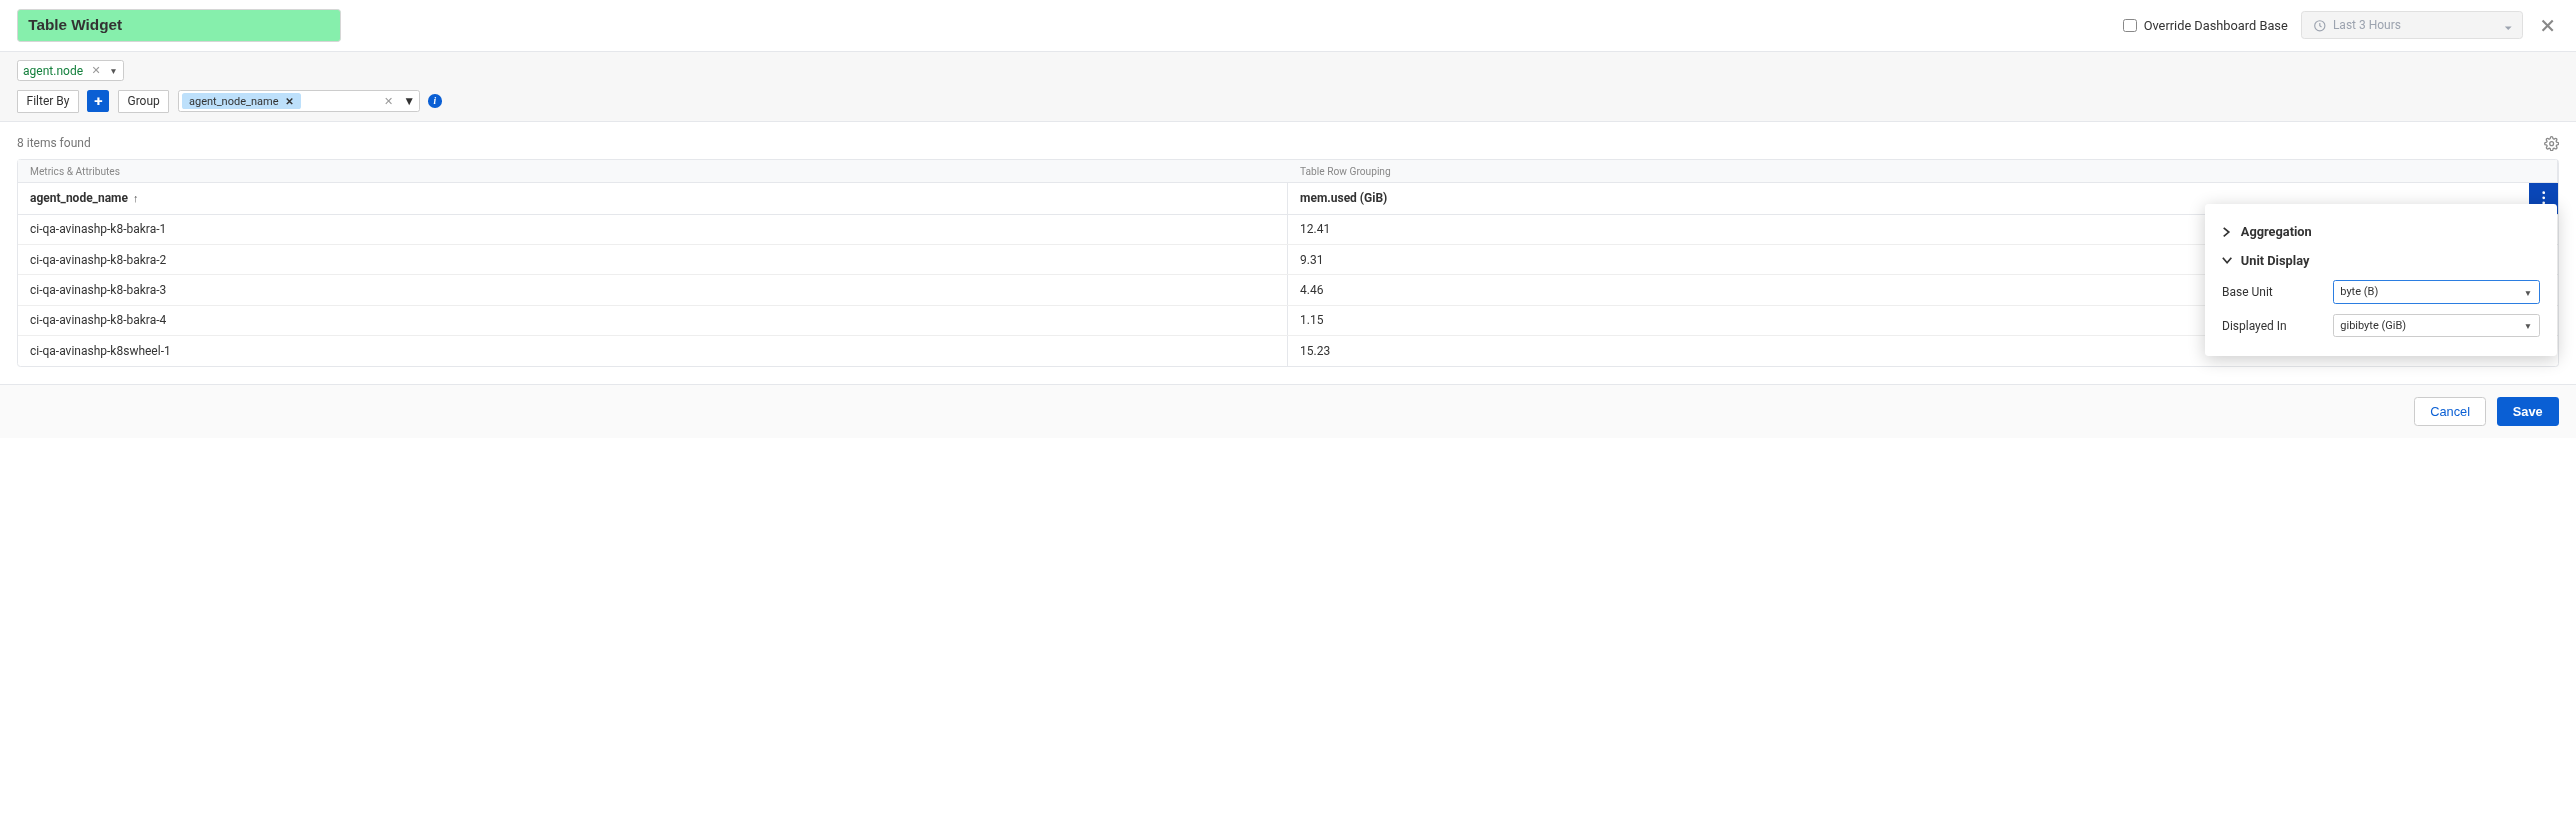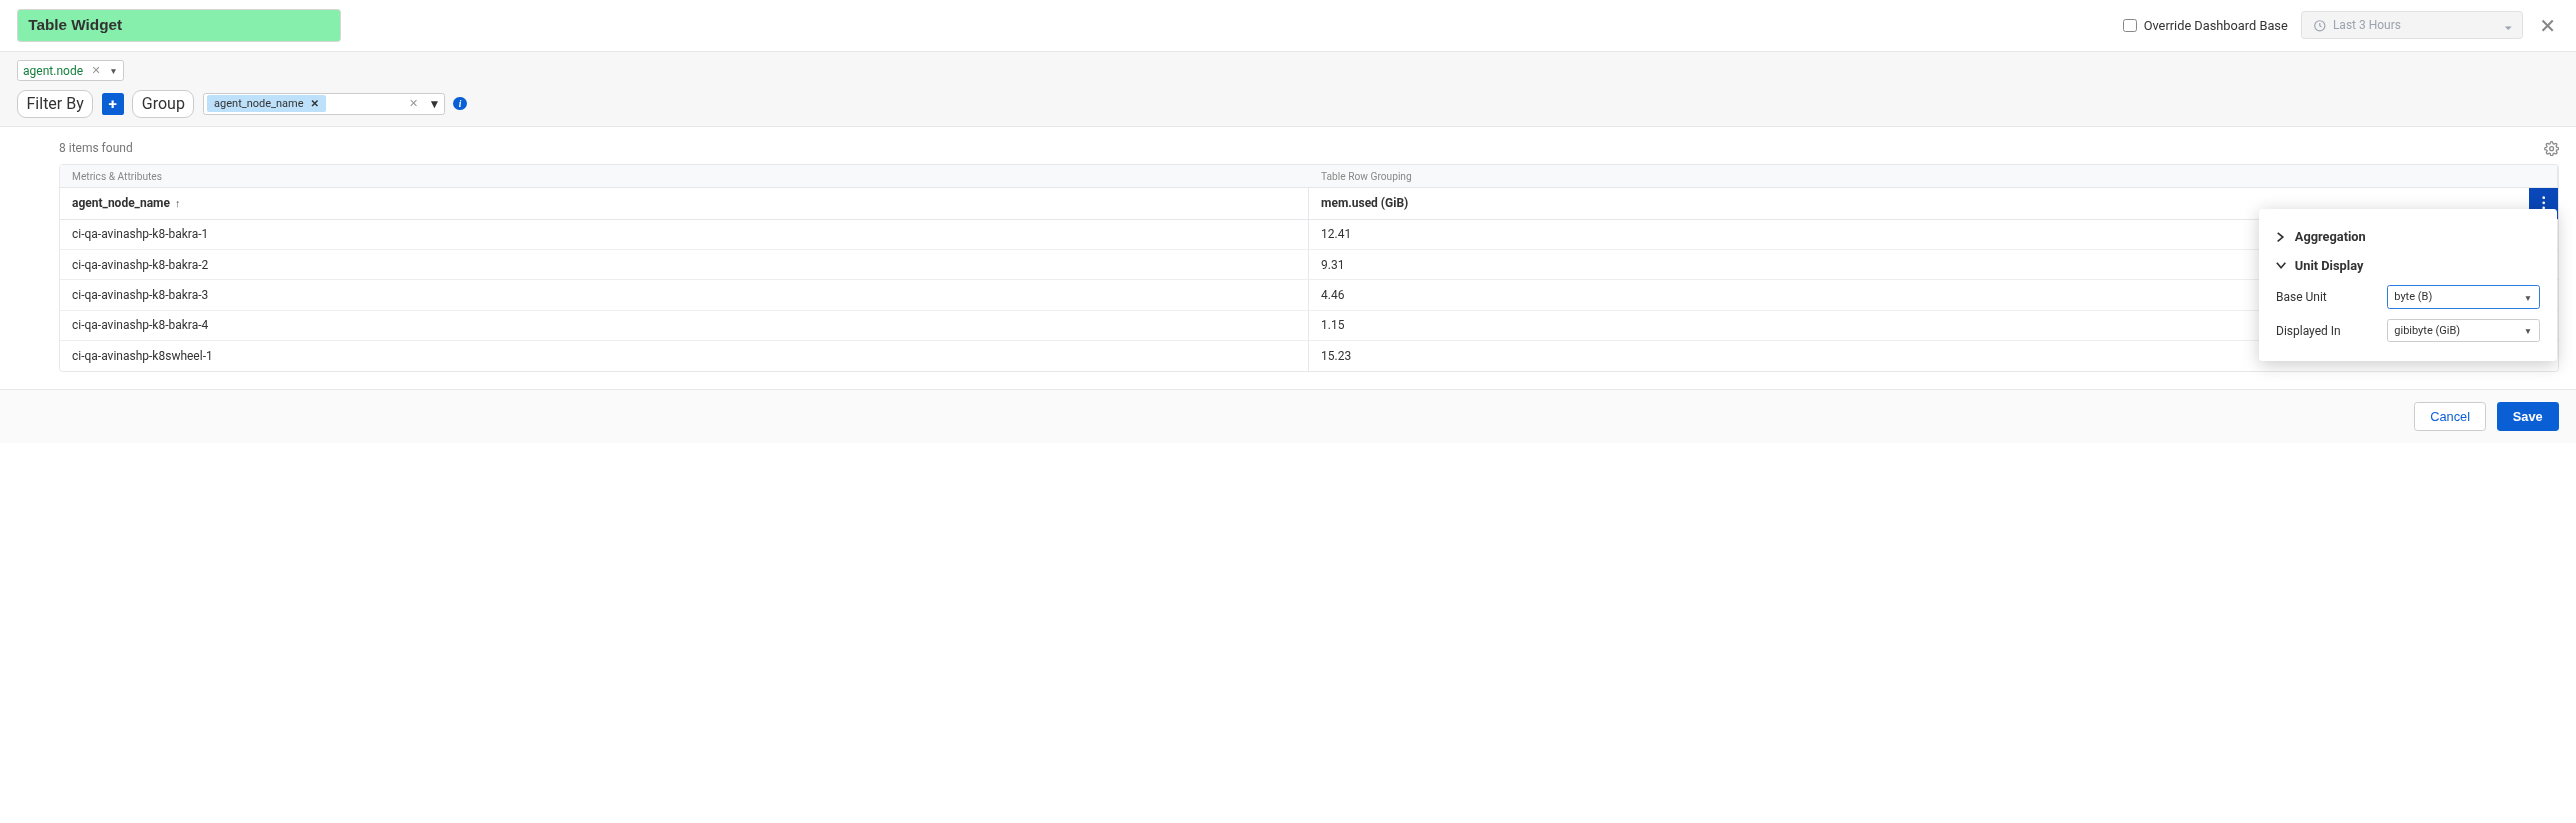--- a/index.html
+++ b/index.html
@@ -14,46 +14,46 @@
 .time-picker .chev { margin-left: auto; }
 .close-btn { font-size: 19px; color: #888; cursor: pointer; padding: 3.4px; }
 
 .query-bar { background: #f7f7f7; border-bottom: 0.9px solid #e5e7eb; padding: 8.5px 17px; }
 .query-row { display: flex; align-items: center; gap: 8.5px; margin-bottom: 8.5px; }
 .query-row:last-child { margin-bottom: 0; }
 .chip-box { display: flex; align-items: center; background: #fff; border: 0.9px solid #ccc; border-radius: 2.6px; padding: 2.6px 5.1px; gap: 5.1px; }
 .chip-box .txt { font-size: 12px; color: #15803d; }
 .chip-box .x { color: #999; font-size: 11px; cursor: pointer; padding: 0 3.4px; }
 .chip-box .chev { color: #555; font-size: 8.5px; cursor: pointer; }
-.label-box { background: #fff; border: 0.9px solid #ccc; border-radius: 9px; padding: 3.4px 8.5px; font-size: 16px; color: #333; }
+.label-box { background: #fff; border: 0.9px solid #ccc; border-radius: 1px; padding: 3.4px 8.5px; font-size: 12px; color: #333; }
 .plus-btn { width: 22px; height: 22px; background: #0a5fd4; color: #fff; border-radius: 2.6px; display: flex; align-items: center; justify-content: center; font-size: 15.3px; font-weight: bold; cursor: pointer; }
 .group-chip-outer { display: flex; align-items: center; background: #fff; border: 0.9px solid #ccc; border-radius: 2.6px; padding: 1.7px 3.4px; gap: 5.1px; }
 .group-chip-inner { background: #bde0fb; border-radius: 2.6px; padding: 1.7px 6.8px; display: flex; align-items: center; gap: 6.8px; font-size: 11px; color: #333; }
 .group-chip-inner .x { font-size: 10.2px; font-weight: bold; cursor: pointer; }
 .group-chip-outer .x2 { color: #999; font-size: 11px; cursor: pointer; padding: 0 5.1px; }
 .info-icon { width: 13.6px; height: 13.6px; background: #0a5fd4; color: #fff; border-radius: 50%; display: flex; align-items: center; justify-content: center; font-size: 9.4px; font-weight: bold; font-style: italic; font-family: Georgia, serif; }
 
-.content { padding: 8.5px 17px 17px 17px; position: relative; margin-left: 42px; }
+.content { padding: 8.5px 17px 17px 17px; position: relative; }
 .count-row { display: flex; align-items: center; color: #777; font-size: 12px; padding: 5.1px 0 8.5px 0; }
 .gear { margin-left: auto; color: #888; cursor: pointer; }
 
 .table { width: 100%; border: 0.9px solid #e5e7eb; border-radius: 3.4px; }
 .thead-top { display: flex; background: #f8f9fa; border-bottom: 0.9px solid #e5e7eb; }
 .thead-top .col { padding: 5.1px 12px; font-size: 10.2px; color: #888; }
 .thead-main { display: flex; background: #fff; border-bottom: 0.9px solid #e5e7eb; font-weight: 700; }
 .thead-main .col { padding: 8.5px 12px; font-size: 12px; color: #333; display: flex; align-items: center; gap: 5.1px; }
 .col-a { width: 50%; border-right: 0.9px solid #e5e7eb; }
 .col-b { flex: 1; }
 .col-menu { width: 29px; background: #0a47b8; color: #fff; display: flex; align-items: center; justify-content: center; cursor: pointer; }
 .sort-arrow { color: #555; font-size: 11px; }
 .trow { display: flex; border-bottom: 0.9px solid #eee; }
 .trow:last-child { border-bottom: none; }
 .trow .col { padding: 7.7px 12px; font-size: 12px; color: #333; }
 
-.popover { position: absolute; right: 19px; top: 82px; width: 298px; background: #fff; border-radius: 3.4px; box-shadow: 0 3.4px 17px rgba(0,0,0,0.2); padding: 13.6px 17px; z-index: 10; }
+.popover { position: absolute; right: 19px; top: 82px; width: 352px; background: #fff; border-radius: 3.4px; box-shadow: 0 3.4px 17px rgba(0,0,0,0.2); padding: 13.6px 17px; z-index: 10; }
 .pop-row { display: flex; align-items: center; gap: 6.8px; padding: 6.8px 0; }
 .pop-header { font-weight: 700; font-size: 12.8px; }
 .pop-chev { font-size: 11px; width: 12px; display: inline-block; }
 .pop-form { display: flex; align-items: center; padding: 5.1px 0 5.1px 0; gap: 8.5px; }
 .pop-form label { flex: 0 0 102px; font-size: 12px; color: #333; }
 .select { flex: 1; border: 0.9px solid #ccc; border-radius: 2.6px; padding: 4.3px 6.8px; display: flex; align-items: center; background: #fff; font-size: 11px; color: #333; }
 .select .tri { margin-left: auto; color: #555; font-size: 8.5px; }
 .select.active { border: 1.7px solid #2b7de1; align-items: flex-end; }
 
 .footer { display: flex; justify-content: flex-end; gap: 10.2px; padding: 12px 17px; border-top: 0.9px solid #e5e7eb; background: #fafafa; }

